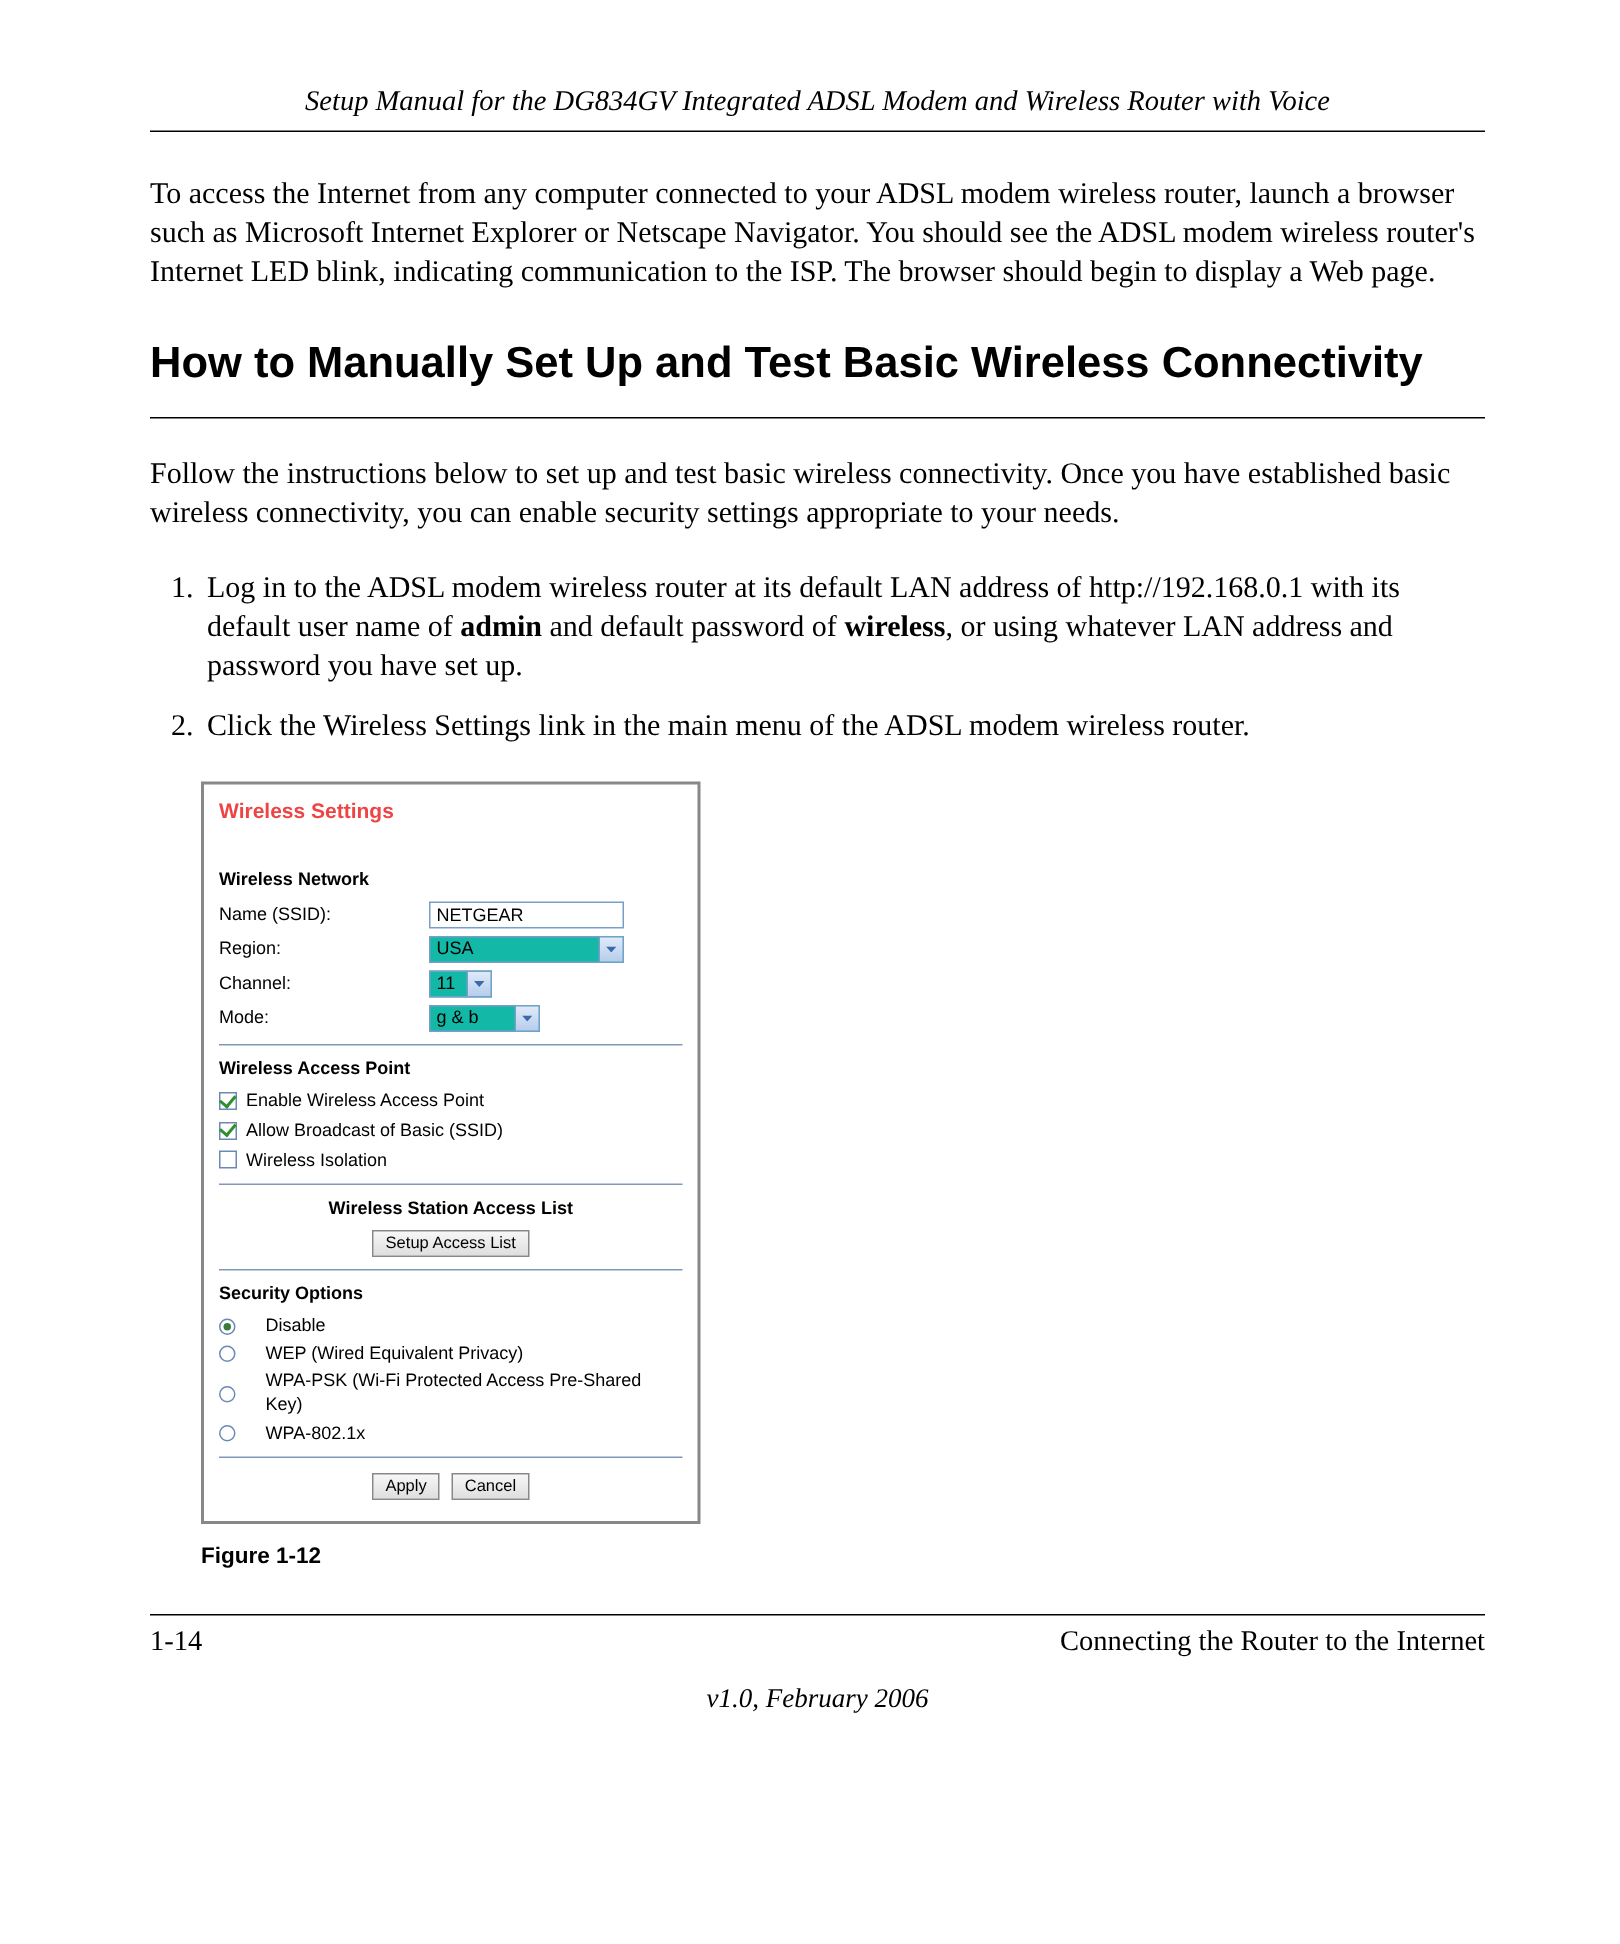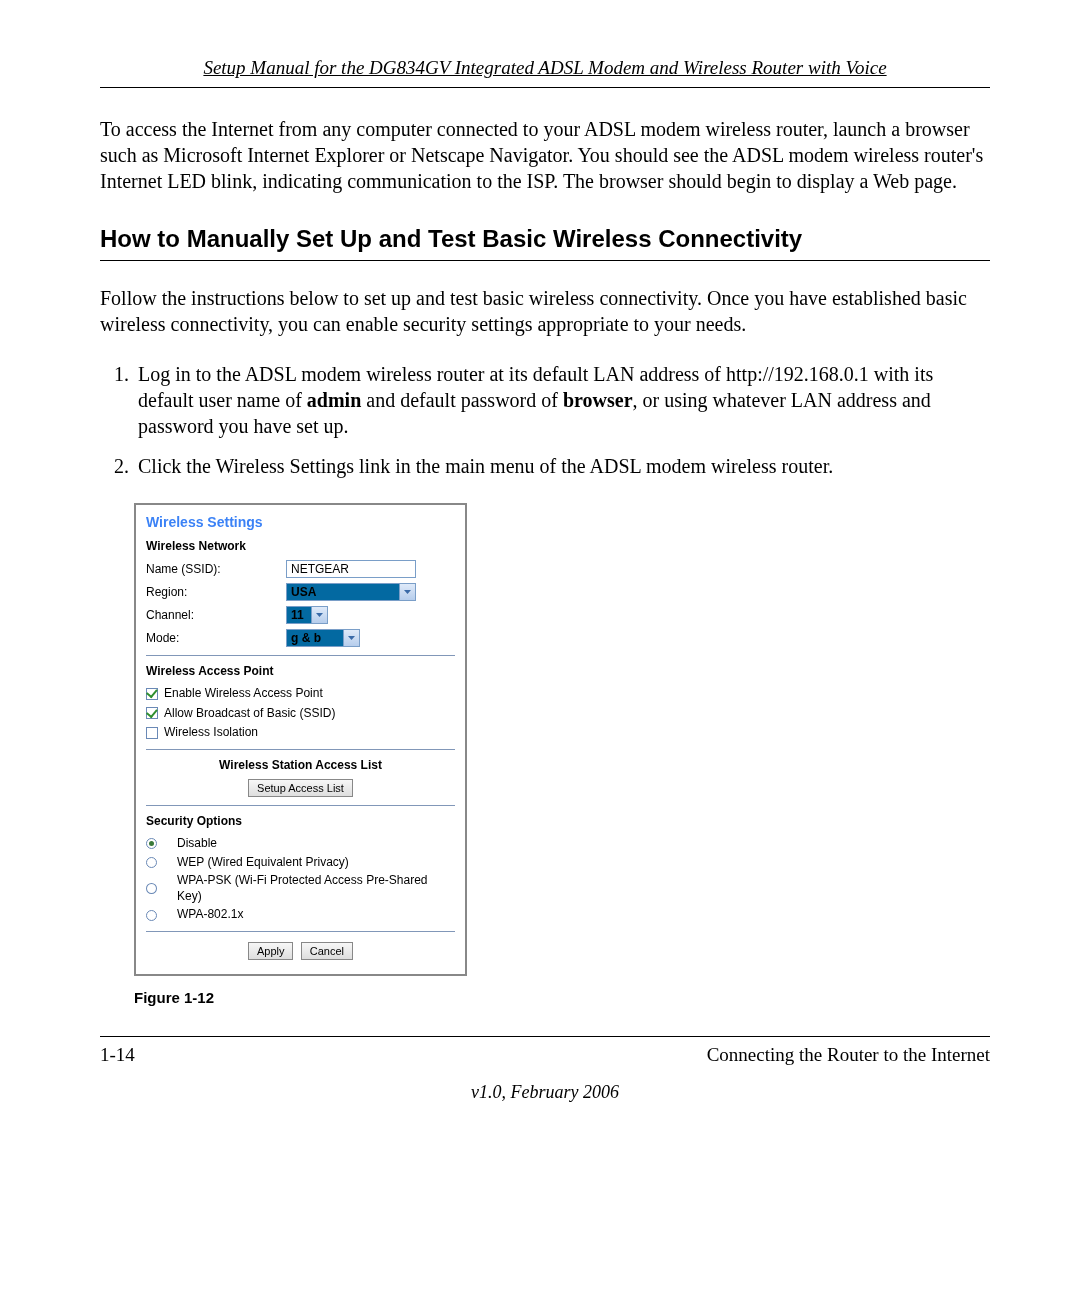--- a/index.html
+++ b/index.html
@@ -13,32 +13,31 @@
     width: 1080px;
     box-sizing: border-box;
   }
   .header {
     font-style: italic;
     font-size: 19px;
     text-align: center;
     padding-bottom: 6px;
     border-bottom: 1.5px solid #000;
     margin-bottom: 28px;
-    text-decoration: underline;
   }
   .para {
     margin-bottom: 24px;
   }
   h2.section-heading {
     font-family: Arial, Helvetica, sans-serif;
     font-weight: bold;
-    font-size: 24px;
+    font-size: 29px;
     line-height: 1.25;
     margin: 30px 0 0 0;
-    padding-bottom: 6px;
+    padding-bottom: 18px;
     border-bottom: 1.5px solid #000;
   }
   .after-heading { margin-top: 24px; }
   ol.steps {
     margin: 0 0 24px 0;
     padding-left: 34px;
   }
   ol.steps li {
     padding-left: 4px;
     margin-bottom: 14px;
@@ -51,24 +50,24 @@
     margin: 10px 0 12px 34px;
     border: 2px solid #888;
     background: #fff;
     font-family: Arial, Helvetica, sans-serif;
     font-size: 12px;
     color: #000;
     padding: 8px 10px 14px 10px;
     box-sizing: border-box;
   }
   .panel-title {
-    color: #3b82f6;
+    color: #ef4444;
     font-weight: bold;
     font-size: 14px;
-    margin-bottom: 8px;
+    margin-bottom: 30px;
   }
   .section-label {
     font-weight: bold;
     font-size: 12px;
     margin: 6px 0 6px 0;
   }
   .row {
     display: flex;
     align-items: center;
     margin-bottom: 5px;
@@ -80,23 +79,22 @@
     font-size: 12px;
     padding: 0 4px;
     background: #fff;
     box-sizing: border-box;
   }
   .select-wrap {
     display: inline-flex;
     align-items: center;
     border: 1px solid #7a9ec8;
     height: 18px;
-    background: #0369a1;
-    box-sizing: border-box;
-    font-weight: bold;
+    background: #14b8a6;
+    box-sizing: border-box;
   }
   .select-wrap .val {
     padding: 0 4px;
     font-size: 12px;
   }
   .select-arrow {
     width: 15px;
     height: 16px;
     background: linear-gradient(#dfeaf9,#b6cdec);
     border-left: 1px solid #7a9ec8;
@@ -205,21 +203,21 @@
 <div class="header">Setup Manual for the DG834GV Integrated ADSL Modem and Wireless Router with Voice</div>
 
 <div class="para">To access the Internet from any computer connected to your ADSL modem wireless router, launch a browser such as Microsoft Internet Explorer or Netscape Navigator. You should see the ADSL modem wireless router's Internet LED blink, indicating communication to the ISP. The browser should begin to display a Web page.</div>
 
 <h2 class="section-heading">How to Manually Set Up and Test Basic Wireless Connectivity</h2>
 
 <div class="para after-heading">Follow the instructions below to set up and test basic wireless connectivity. Once you have established basic wireless connectivity, you can enable security settings appropriate to your needs.</div>
 
 <ol class="steps">
   <li>
-    <span>Log in to the ADSL modem wireless router at its default LAN address of http://192.168.0.1 with its default user name of </span><span class="bold">admin</span><span> and default password of </span><span class="bold">browser</span><span>, or using whatever LAN address and password you have set up.</span>
+    <span>Log in to the ADSL modem wireless router at its default LAN address of http://192.168.0.1 with its default user name of </span><span class="bold">admin</span><span> and default password of </span><span class="bold">wireless</span><span>, or using whatever LAN address and password you have set up.</span>
   </li>
   <li>Click the Wireless Settings link in the main menu of the ADSL modem wireless router.</li>
 </ol>
 
 <div class="panel">
   <div class="panel-title">Wireless Settings</div>
 
   <div class="section-label">Wireless Network</div>
 
   <div class="row">

